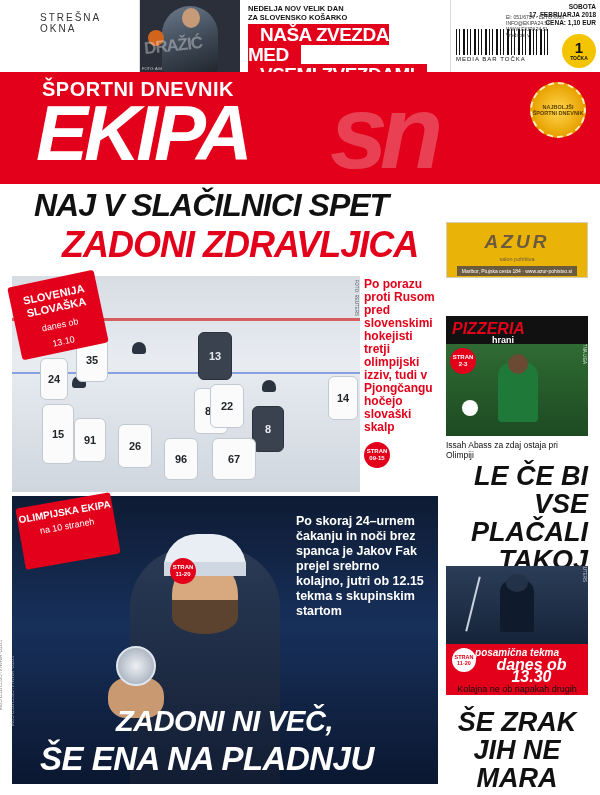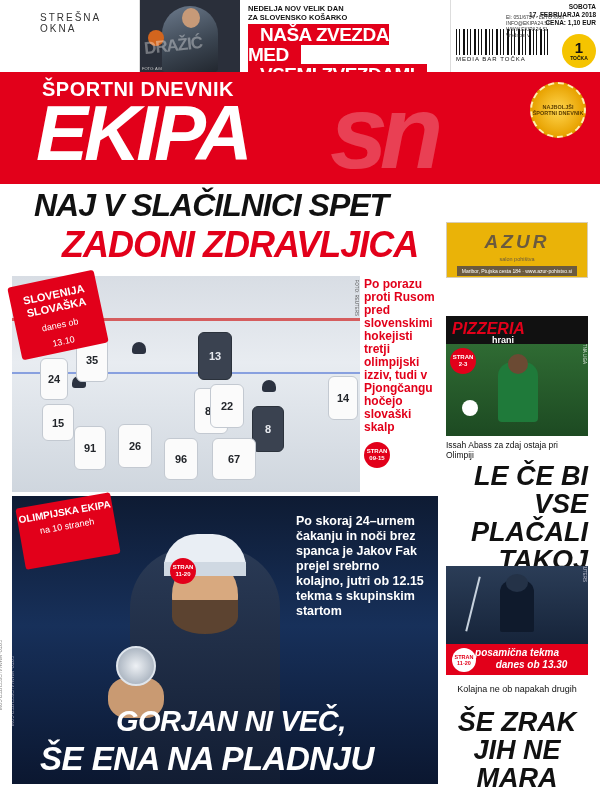--- a/index.html
+++ b/index.html
@@ -148,23 +148,23 @@
 
   
   .ski { position: absolute; left: 446px; top: 566px; width: 142px; height: 78px; overflow: hidden;
      background: linear-gradient(180deg,#2b3d57 0%, #16243a 100%); }
   .ski-p { position: absolute; left: 54px; top: 14px; width: 34px; height: 52px; background: #0f1a2c; border-radius: 12px 12px 2px 2px; }
   .ski-h { position: absolute; left: 60px; top: 8px; width: 22px; height: 18px; background: #243247; border-radius: 50%; }
   .ski-pole { position: absolute; left: 26px; top: 10px; width: 2px; height: 56px; background: #c7d2de; transform: rotate(14deg); }
   .ski-credit { position: absolute; right: 1px; top: 16px; font-size: 4.5px; color: #ccd; transform: rotate(90deg); transform-origin: right top; }
 
   .posam { position: absolute; left: 446px; top: 644px; width: 142px; background: #e2001a; color: #fff; text-align: center;
-     padding: 3px 0 4px; }
+     padding: 3px 0 12px; }
   .posam .l1 { font-size: 10px; font-weight: bold; font-style: italic; line-height: 12px; }
-  .posam .l2 { font-size: 10px; font-weight: bold; font-style: italic; line-height: 12px; margin-left: 29px; }
+  .posam .l2 { font-size: 16px; font-weight: bold; font-style: italic; line-height: 12px; margin-left: 29px; }
   .posam-badge { position: absolute; left: 452px; top: 648px; width: 24px; height: 24px; border-radius: 50%; background: #fff;
      color: #e2001a; font-size: 5.5px; font-weight: bold; display: flex; flex-direction: column; align-items: center;
      justify-content: center; line-height: 6px; }
 
   .kolajna { position: absolute; left: 446px; top: 684px; width: 142px; font-size: 9px; line-height: 11px; color: #111;
      text-align: center; }
   .rh2 { position: absolute; left: 446px; top: 708px; width: 142px; font-size: 27px; line-height: 28px; font-weight: bold;
      font-style: italic; color: #111; text-align: center; text-transform: uppercase; }
   .edge-credit { position: absolute; left: 2px; top: 640px; font-size: 4.5px; color: #777; transform: rotate(90deg); transform-origin: left top; }
 </style>
@@ -233,22 +233,22 @@
     <div class="ice-line" style="top:42px;"></div>
     <div class="ice-blue" style="top:96px;"></div>
 
     <div class="phelmet" style="left:60px; top:100px;"></div>
     <div class="phelmet" style="left:120px; top:66px;"></div>
     <div class="phelmet" style="left:196px; top:66px;"></div>
     <div class="phelmet" style="left:250px; top:104px;"></div>
 
     <div class="player" style="left:28px; top:82px; width:28px; height:42px;">24</div>
     <div class="player" style="left:64px; top:62px; width:32px; height:44px;">35</div>
-    <div class="player" style="left:30px; top:128px; width:32px; height:37px;">15</div>
-    <div class="player" style="left:62px; top:142px; width:32px; height:44px;margin-top:8px;">91</div>
+    <div class="player" style="left:30px; top:128px; width:32px; height:60px;">15</div>
+    <div class="player" style="left:62px; top:142px; width:32px; height:44px;">91</div>
     <div class="player" style="left:106px; top:148px; width:34px; height:44px;">26</div>
     <div class="player" style="left:150px; top:112px; width:34px; height:46px;margin-left:32px;">84</div>
     <div class="player dark" style="left:186px; top:56px; width:34px; height:48px;">13</div>
     <div class="player" style="left:198px; top:108px; width:34px; height:44px;">22</div>
     <div class="player" style="left:152px; top:162px; width:34px; height:42px;">96</div>
     <div class="player dark" style="left:240px; top:130px; width:32px; height:46px;">8</div>
     <div class="player" style="left:200px; top:162px; width:44px; height:42px;">67</div>
     <div class="player" style="left:276px; top:100px; width:30px; height:44px;margin-left:40px;">14</div>
 
     <div class="hk-credit">FOTO: REUTERS</div>
@@ -311,21 +311,21 @@
     <div class="a">OLIMPIJSKA EKIPA</div>
     <div class="b">na 10 straneh</div>
   </div>
 
   <div class="oe-badge">
     <span>STRAN</span>
     <span>11-20</span>
   </div>
 
   <div class="fak-text">Po skoraj 24–urnem čakanju in noči brez spanca je Jakov Fak prejel srebrno kolajno, jutri ob 12.15 tekma s skupinskim startom</div>
-  <div class="fak-h1">GORJAN NI VEČ,</div>
+  <div class="fak-h1">ZADONI NI VEČ,</div>
   <div class="fak-h2">ŠE ENA NA PLADNJU</div>
 
   <div class="ski">
     <div class="ski-p"></div>
     <div class="ski-h"></div>
     <div class="ski-pole"></div>
     <div class="ski-credit">FOTO: REUTERS</div>
   </div>
 
   <div class="posam">

